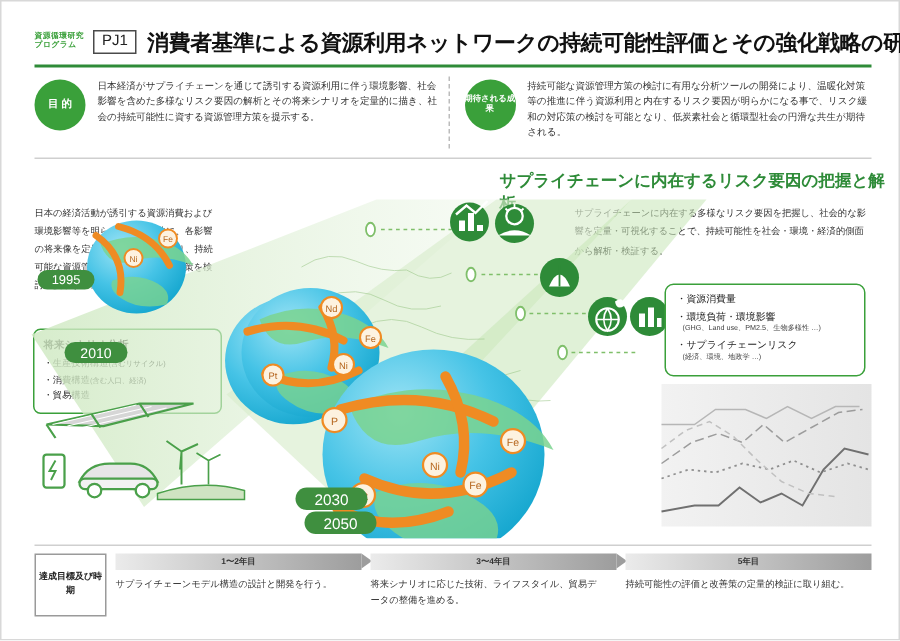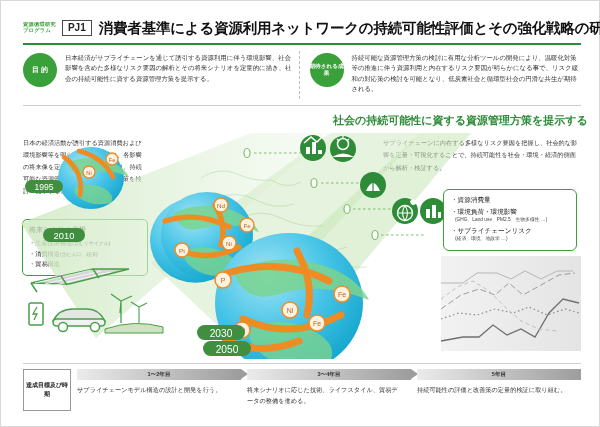--- a/index.html
+++ b/index.html
@@ -13,21 +13,21 @@
     box-sizing:border-box;
     border:1px solid #d8d8d8;
     background:#fff;
   }
 
   
   .header{position:absolute;left:22px;top:12px;right:18px;height:30px;display:flex;align-items:center;}
   .prog-logo{display:flex;flex-direction:column;justify-content:center;line-height:1.15;margin-right:6px;}
   .prog-logo span{font-size:5.2px;font-weight:bold;color:#3aa03a;letter-spacing:.3px;white-space:nowrap;}
   .pj-badge{
-    border:1px solid #4a4a4a;padding:1px 5px;font-size:10px;font-weight:bold;
+    border:1px solid #4a4a4a;padding:1px 5px;font-size:10px;font-weight:normal;
     color:#222;margin-right:7px;line-height:1.25;background:#fff;
   }
   .head-title{font-size:14.5px;font-weight:bold;color:#111;letter-spacing:-.2px;white-space:nowrap;}
   .head-rule{position:absolute;left:22px;right:18px;top:42px;height:2px;background:#2e8b38;}
 
   
   .top-box{position:absolute;left:22px;top:48px;right:18px;height:52px;display:flex;}
   .tb-half{flex:1;display:flex;align-items:flex-start;padding-top:4px;}
   .tb-div{width:1px;border-left:1px dashed #bcbcbc;margin:2px 9px 2px 4px;}
   .circ{
@@ -298,21 +298,21 @@
         </g>
         <g>
           <path d="M120,200 v-22 M120,178 l-10,-7 M120,178 l11,-5 M120,178 l-1,12" stroke-width="1.3"></path>
           <path d="M138,200 v-16 M138,184 l-8,-5 M138,184 l8,-4" stroke-width="1.1"></path>
           <path d="M104,206 q30,-10 58,-2 l0,6 h-58z" fill="#cfe3c2" stroke="#4aa04a" stroke-width="1"></path>
         </g>
       </g>
     </svg>
   </div>
 
-  <div class="sec-h" id="sec-right">社会の持続可能性に資する資源管理方策を提示する</div>
+  <div class="sec-h" id="sec-right">サプライチェーンに内在するリスク要因の把握と解析</div>
 
   <div class="lead-left">日本の経済活動が誘引する資源消費および環境影響等を明らかにすると共に、各影響の将来像を定量的に描くことにより、持続可能な資源管理に求められる管理方策を検討・提示する。</div>
   <div class="scen-box">
     <div class="scen-title">将来シナリオ分析</div>
     <div class="scen-li">
       <span>・生産技術構造</span><span class="sub">(含むリサイクル)</span>
     </div>
     <div class="scen-li">
       <span>・消費構造</span><span class="sub">(含む人口、経済)</span>
     </div>

